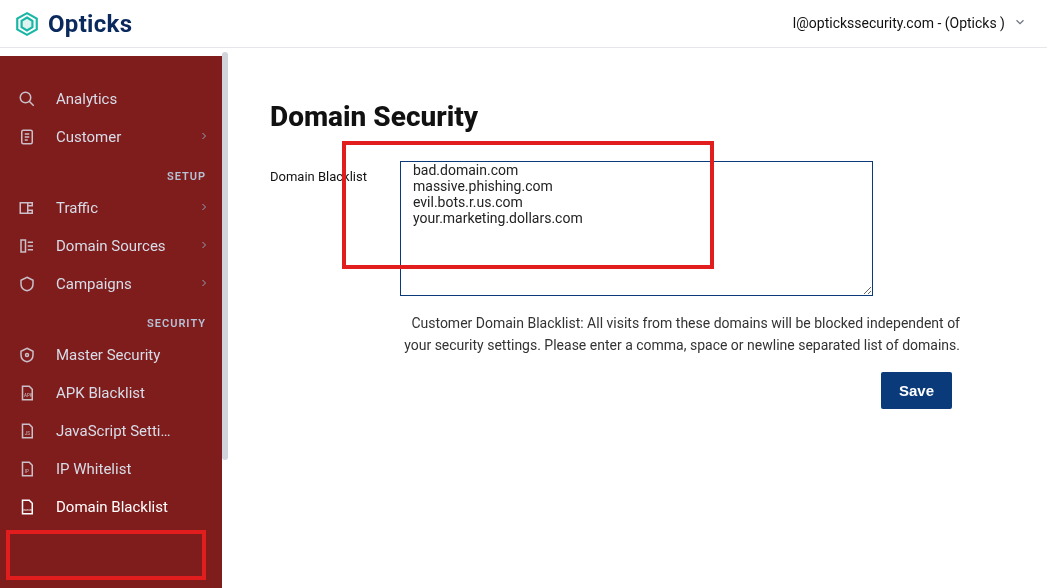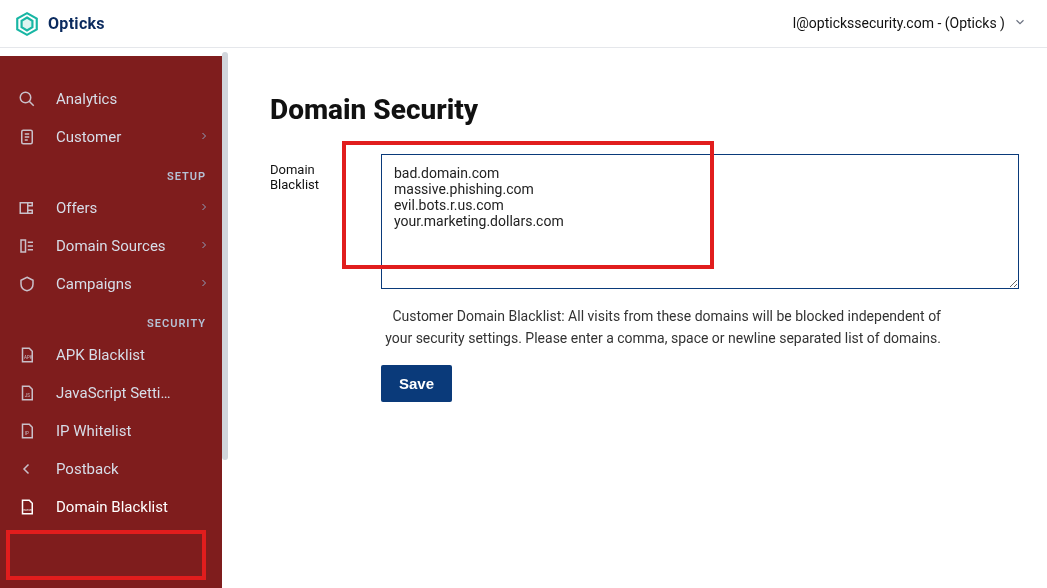--- a/index.html
+++ b/index.html
@@ -20,21 +20,21 @@
       height: 48px;
       background: #fff;
       border-bottom: 1px solid #e5e7eb;
       display: flex;
       align-items: center;
       justify-content: space-between;
       padding: 0 20px 0 14px;
       z-index: 10;
     }
     .brand { display: flex; align-items: center; gap: 8px; }
-    .brand-name { font-weight: 700; font-size: 16px; color: #0a2a5e; letter-spacing: 0.3px; }
+    .brand-name { font-weight: 700; font-size: 24px; color: #0a2a5e; letter-spacing: 0.3px; }
     .brand-logo svg { display: block; }
     .account { display: flex; align-items: flex-start; gap: 8px; color: #111; cursor: pointer; font-size: 14px; }
     .account .chev { color: #6b7280; }
 
     
     .sidebar {
       position: absolute;
       top: 56px; left: 0;
       width: 222px;
       bottom: 0;
@@ -80,40 +80,40 @@
     .hl-sidebar-active { left: 6px; top: 530px; width: 200px; height: 50px; }
     .hl-form-block { left: 342px; top: 141px; width: 372px; height: 128px; }
 
     
     .main {
       position: absolute;
       left: 222px; right: 0; top: 48px; bottom: 0;
       padding: 24px 28px 24px 48px;
       overflow: auto;
     }
-    .page-title { font-size: 28px; font-weight: 800; color: #111; margin: 21px 0 28px; }
+    .page-title { font-size: 28px; font-weight: 800; color: #111; margin: 28px 0 28px; }
 
     .form-row { display: flex; align-items: flex-start; gap: 20px; margin-top: 8px; }
     .field-label { width: 110px; font-size: 13px; color: #111; padding-top: 8px; }
     .field-body { flex: 1; }
 
     textarea.domain-input {
-      width: 638px;
+      width: 473px;
       height: 135px;
       border: 1px solid #0a3a7a;
-      padding: 10px 12px;
+      padding: 0 12px;
       font-family: inherit;
       font-size: 14px;
       color: #222;
       resize: both;
       outline: none;
     }
     .helper { margin-top: 14px; color: #333; font-size: 14px; line-height: 1.55; max-width: 560px; text-align: right; }
 
-    .actions { display: flex; justify-content: flex-start; margin-top: 16px; width: 552px; }
+    .actions { display: flex; justify-content: flex-end; margin-top: 16px; width: 552px; }
     .btn-save {
       background: #0a3a7a;
       color: #fff;
       border: none;
       padding: 10px 18px;
       font-size: 15px;
       font-weight: 700;
       border-radius: 2px;
       cursor: pointer;
     }
@@ -181,21 +181,21 @@
   <div class="sb-section-label" data-bind="sidebar.section_setup_label">SETUP</div>
 
   <div class="sb-item">
     <span class="icon">
       <svg width="18" height="18" viewBox="0 0 24 24" fill="none" stroke="#d7dde8" stroke-width="2">
           <rect x="3" y="5" width="10" height="14"></rect>
           <polyline points="13 9 19 9 19 5 13 5"></polyline>
           <polyline points="13 19 19 19 19 15 13 15"></polyline>
         </svg>
     </span>
-    <span data-bind="sidebar.items_setup.0.label">Offers</span>
+    <span data-bind="sidebar.items_setup.0.label">Traffic</span>
     <span class="chev-r">
       <svg width="12" height="12" viewBox="0 0 24 24" fill="none" stroke="currentColor" stroke-width="2">
           <polyline points="9 18 15 12 9 6"></polyline>
         </svg>
     </span>
   </div>
 
   <div class="sb-item">
     <span class="icon">
       <svg width="18" height="18" viewBox="0 0 24 24" fill="none" stroke="#d7dde8" stroke-width="2">
@@ -222,20 +222,29 @@
     <span data-bind="sidebar.items_setup.2.label">Campaigns</span>
     <span class="chev-r">
       <svg width="12" height="12" viewBox="0 0 24 24" fill="none" stroke="currentColor" stroke-width="2">
           <polyline points="9 18 15 12 9 6"></polyline>
         </svg>
     </span>
   </div>
 
   <div class="sb-section-label" data-bind="sidebar.section_security_label">SECURITY</div>
 
+  <div class="sb-item">
+    <span class="icon">
+      <svg width="18" height="18" viewBox="0 0 24 24" fill="none" stroke="#d7dde8" stroke-width="2">
+          <path d="M12 3l8 4v5c0 5-3.5 8-8 9-4.5-1-8-4-8-9V7l8-4z"></path>
+          <circle cx="12" cy="12" r="2"></circle>
+        </svg>
+    </span>
+    <span data-bind="sidebar.items_security.0.label">Master Security</span>
+  </div>
 
   <div class="sb-item">
     <span class="icon">
       <svg width="18" height="18" viewBox="0 0 24 24" fill="none" stroke="#d7dde8" stroke-width="2">
           <path d="M6 3h9l4 4v14H6z"></path>
           <text x="8" y="17" font-size="6" fill="#d7dde8" stroke="none">APK</text>
         </svg>
     </span>
     <span data-bind="sidebar.items_security.1.label">APK Blacklist</span>
   </div>
@@ -253,28 +262,20 @@
   <div class="sb-item">
     <span class="icon">
       <svg width="18" height="18" viewBox="0 0 24 24" fill="none" stroke="#d7dde8" stroke-width="2">
           <path d="M6 3h9l4 4v14H6z"></path>
           <text x="9" y="17" font-size="6" fill="#d7dde8" stroke="none">IP</text>
         </svg>
     </span>
     <span data-bind="sidebar.items_security.2.label">IP Whitelist</span>
   </div>
 
-  <div class="sb-item">
-    <span class="icon">
-      <svg width="18" height="18" viewBox="0 0 24 24" fill="none" stroke="#d7dde8" stroke-width="2">
-          <polyline points="14 6 8 12 14 18"></polyline>
-        </svg>
-    </span>
-    <span data-bind="sidebar.items_security.4.label">Postback</span>
-  </div>
 
   <div class="sb-item active">
     <span class="icon">
       <svg width="18" height="18" viewBox="0 0 24 24" fill="none" stroke="#ffffff" stroke-width="2">
           <path d="M6 3h9l4 4v14H6z"></path>
           <text x="7" y="17" font-size="5" fill="#ffffff" stroke="none">www</text>
         </svg>
     </span>
     <span data-bind="sidebar.items_security.5.label">Domain Blacklist</span>
   </div>

